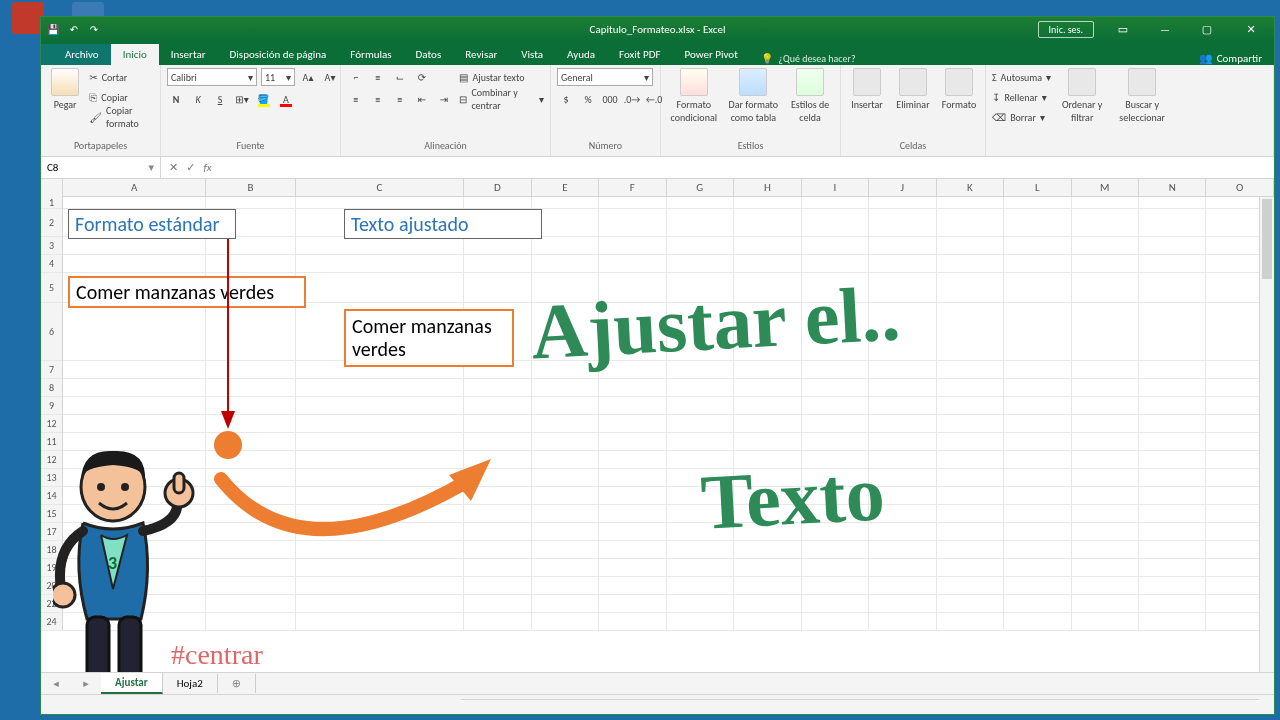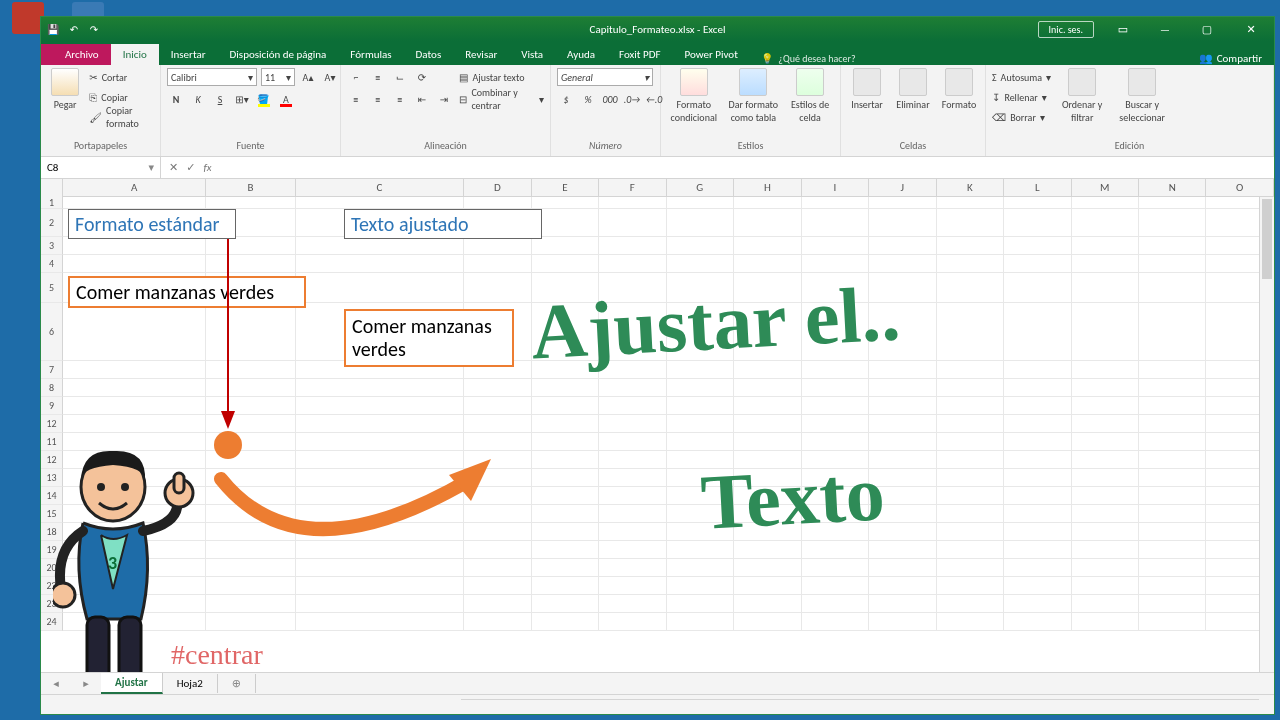--- a/index.html
+++ b/index.html
@@ -8,21 +8,21 @@
   .titlebar{height:24px;background:linear-gradient(#1e7e34,#0b6e37);color:#fff;display:flex;align-items:center;font-size:11px;position:relative;}
   .titlebar .title{position:absolute;left:50%;transform:translateX(-50%);}
   .titlebar-right{position:absolute;right:0;display:flex;align-items:center;height:100%;}
   .titlebar-btn{width:42px;height:24px;display:flex;align-items:center;justify-content:center;color:#fff;font-size:11px;}
   .titlebar-btn.close{width:46px;}
   .signin-btn{border:1px solid rgba(255,255,255,.7);padding:1px 10px;margin-right:8px;font-size:10px;border-radius:2px;}
   .qat{position:absolute;left:6px;display:flex;gap:6px;align-items:center;}
   .qat-icon{width:14px;height:14px;display:flex;align-items:center;justify-content:center;font-size:10px;}
   .menubar{height:24px;background:#0b6e37;display:flex;align-items:flex-end;}
   .tab{color:#fff;font-size:11px;padding:4px 12px 4px;cursor:default;}
-  .tab.file{background:#be185d;padding-left:24px;}
+  .tab.file{background:#0f766e;padding-left:24px;}
   .tab.active{background:#f3f3f3;color:#217346;text-align:right;}
   .tell-me{color:#fff;font-size:10px;margin-left:12px;display:flex;align-items:center;gap:4px;opacity:.85;}
   .share{color:#fff;font-size:11px;margin-left:auto;margin-right:12px;display:flex;align-items:center;gap:4px;}
   .ribbon{height:92px;background:#f3f3f3;border-bottom:1px solid #d4d4d4;display:flex;font-size:10px;color:#444;}
   .group{border-right:1px solid #e0e0e0;padding:3px 6px 2px;display:flex;flex-direction:column;justify-content:space-between;position:relative;}
   .group-label{text-align:center;font-size:10px;color:#666;padding-bottom:2px;}
   .group-body{flex:1;display:flex;gap:6px;align-items:flex-start;}
   .big-btn{display:flex;flex-direction:column;align-items:center;justify-content:flex-start;width:44px;text-align:center;font-size:10px;gap:2px;}
   .big-icon{width:28px;height:28px;background:#e8e8e8;border:1px solid #ccc;border-radius:2px;}
   .small-row{display:flex;align-items:center;gap:4px;height:18px;}
@@ -160,21 +160,21 @@
           </div>
         </div>
         <div style="display:flex;flex-direction:column;gap:4px;">
           <div class="small-row">▤ <span>Ajustar texto</span></div>
           <div class="small-row">⊟ <span>Combinar y centrar</span> ▾</div>
         </div>
       </div>
       <div class="group-label">Alineación</div>
     </div>
 
-    <div class="group" style="width:110px;font-style:italic;">
+    <div class="group" style="width:110px;">
       <div class="group-body" style="flex-direction:column;gap:4px;">
         <div class="font-select" style="width:96px;">
             <span>General</span>
             <span>▾</span>
           </div>
         <div class="small-row">
           <div class="mini-btn">$</div>
           <div class="mini-btn">%</div>
           <div class="mini-btn">000</div>
           <div class="mini-btn">.0→</div>
@@ -229,21 +229,20 @@
         </div>
         <div class="big-btn" style="width:50px;">
             <div class="big-icon"></div>
             <span>Ordenar y filtrar</span>
           </div>
         <div class="big-btn" style="width:58px;">
             <div class="big-icon"></div>
             <span>Buscar y seleccionar</span>
           </div>
       </div>
-      <div class="group-label">Edición</div>
     </div>
   </div>
 
   <div class="formula-bar">
     <div class="name-box">
         <span>C8</span>
         <span style="color:#888;">▾</span>
       </div>
     <div class="fx-controls">
       <span>✕</span>
@@ -536,20 +535,38 @@
           <div class="cell" style="width: 80px;"></div>
           <div class="cell" style="width: 80px;"></div>
           <div class="cell" style="width: 80px;"></div>
           <div class="cell" style="width: 80px;"></div>
           <div class="cell" style="width: 80px;"></div>
           <div class="cell" style="width: 80px;"></div>
           <div class="cell" style="width: 80px;"></div>
           <div class="cell" style="width: 80px;"></div>
         </div>
         <div class="row" style="height: 18px;">
+          <div class="row-h" style="line-height: 18px;">17</div>
+          <div class="cell" style="width: 170px;"></div>
+          <div class="cell" style="width: 106px;"></div>
+          <div class="cell" style="width: 200px;"></div>
+          <div class="cell" style="width: 80px;"></div>
+          <div class="cell" style="width: 80px;"></div>
+          <div class="cell" style="width: 80px;"></div>
+          <div class="cell" style="width: 80px;"></div>
+          <div class="cell" style="width: 80px;"></div>
+          <div class="cell" style="width: 80px;"></div>
+          <div class="cell" style="width: 80px;"></div>
+          <div class="cell" style="width: 80px;"></div>
+          <div class="cell" style="width: 80px;"></div>
+          <div class="cell" style="width: 80px;"></div>
+          <div class="cell" style="width: 80px;"></div>
+          <div class="cell" style="width: 80px;"></div>
+        </div>
+        <div class="row" style="height: 18px;">
           <div class="row-h" style="line-height: 18px;">18</div>
           <div class="cell" style="width: 170px;"></div>
           <div class="cell" style="width: 106px;"></div>
           <div class="cell" style="width: 200px;"></div>
           <div class="cell" style="width: 80px;"></div>
           <div class="cell" style="width: 80px;"></div>
           <div class="cell" style="width: 80px;"></div>
           <div class="cell" style="width: 80px;"></div>
           <div class="cell" style="width: 80px;"></div>
           <div class="cell" style="width: 80px;"></div>
@@ -591,38 +608,20 @@
           <div class="cell" style="width: 80px;"></div>
           <div class="cell" style="width: 80px;"></div>
           <div class="cell" style="width: 80px;"></div>
           <div class="cell" style="width: 80px;"></div>
           <div class="cell" style="width: 80px;"></div>
           <div class="cell" style="width: 80px;"></div>
           <div class="cell" style="width: 80px;"></div>
         </div>
         <div class="row" style="height: 18px;">
           <div class="row-h" style="line-height: 18px;">22</div>
-          <div class="cell" style="width: 170px;"></div>
-          <div class="cell" style="width: 106px;"></div>
-          <div class="cell" style="width: 200px;"></div>
-          <div class="cell" style="width: 80px;"></div>
-          <div class="cell" style="width: 80px;"></div>
-          <div class="cell" style="width: 80px;"></div>
-          <div class="cell" style="width: 80px;"></div>
-          <div class="cell" style="width: 80px;"></div>
-          <div class="cell" style="width: 80px;"></div>
-          <div class="cell" style="width: 80px;"></div>
-          <div class="cell" style="width: 80px;"></div>
-          <div class="cell" style="width: 80px;"></div>
-          <div class="cell" style="width: 80px;"></div>
-          <div class="cell" style="width: 80px;"></div>
-          <div class="cell" style="width: 80px;"></div>
-        </div>
-        <div class="row" style="height: 18px;">
-          <div class="row-h" style="line-height: 18px;">23</div>
           <div class="cell" style="width: 170px;"></div>
           <div class="cell" style="width: 106px;"></div>
           <div class="cell" style="width: 200px;"></div>
           <div class="cell" style="width: 80px;"></div>
           <div class="cell" style="width: 80px;"></div>
           <div class="cell" style="width: 80px;"></div>
           <div class="cell" style="width: 80px;"></div>
           <div class="cell" style="width: 80px;"></div>
           <div class="cell" style="width: 80px;"></div>
           <div class="cell" style="width: 80px;"></div>

